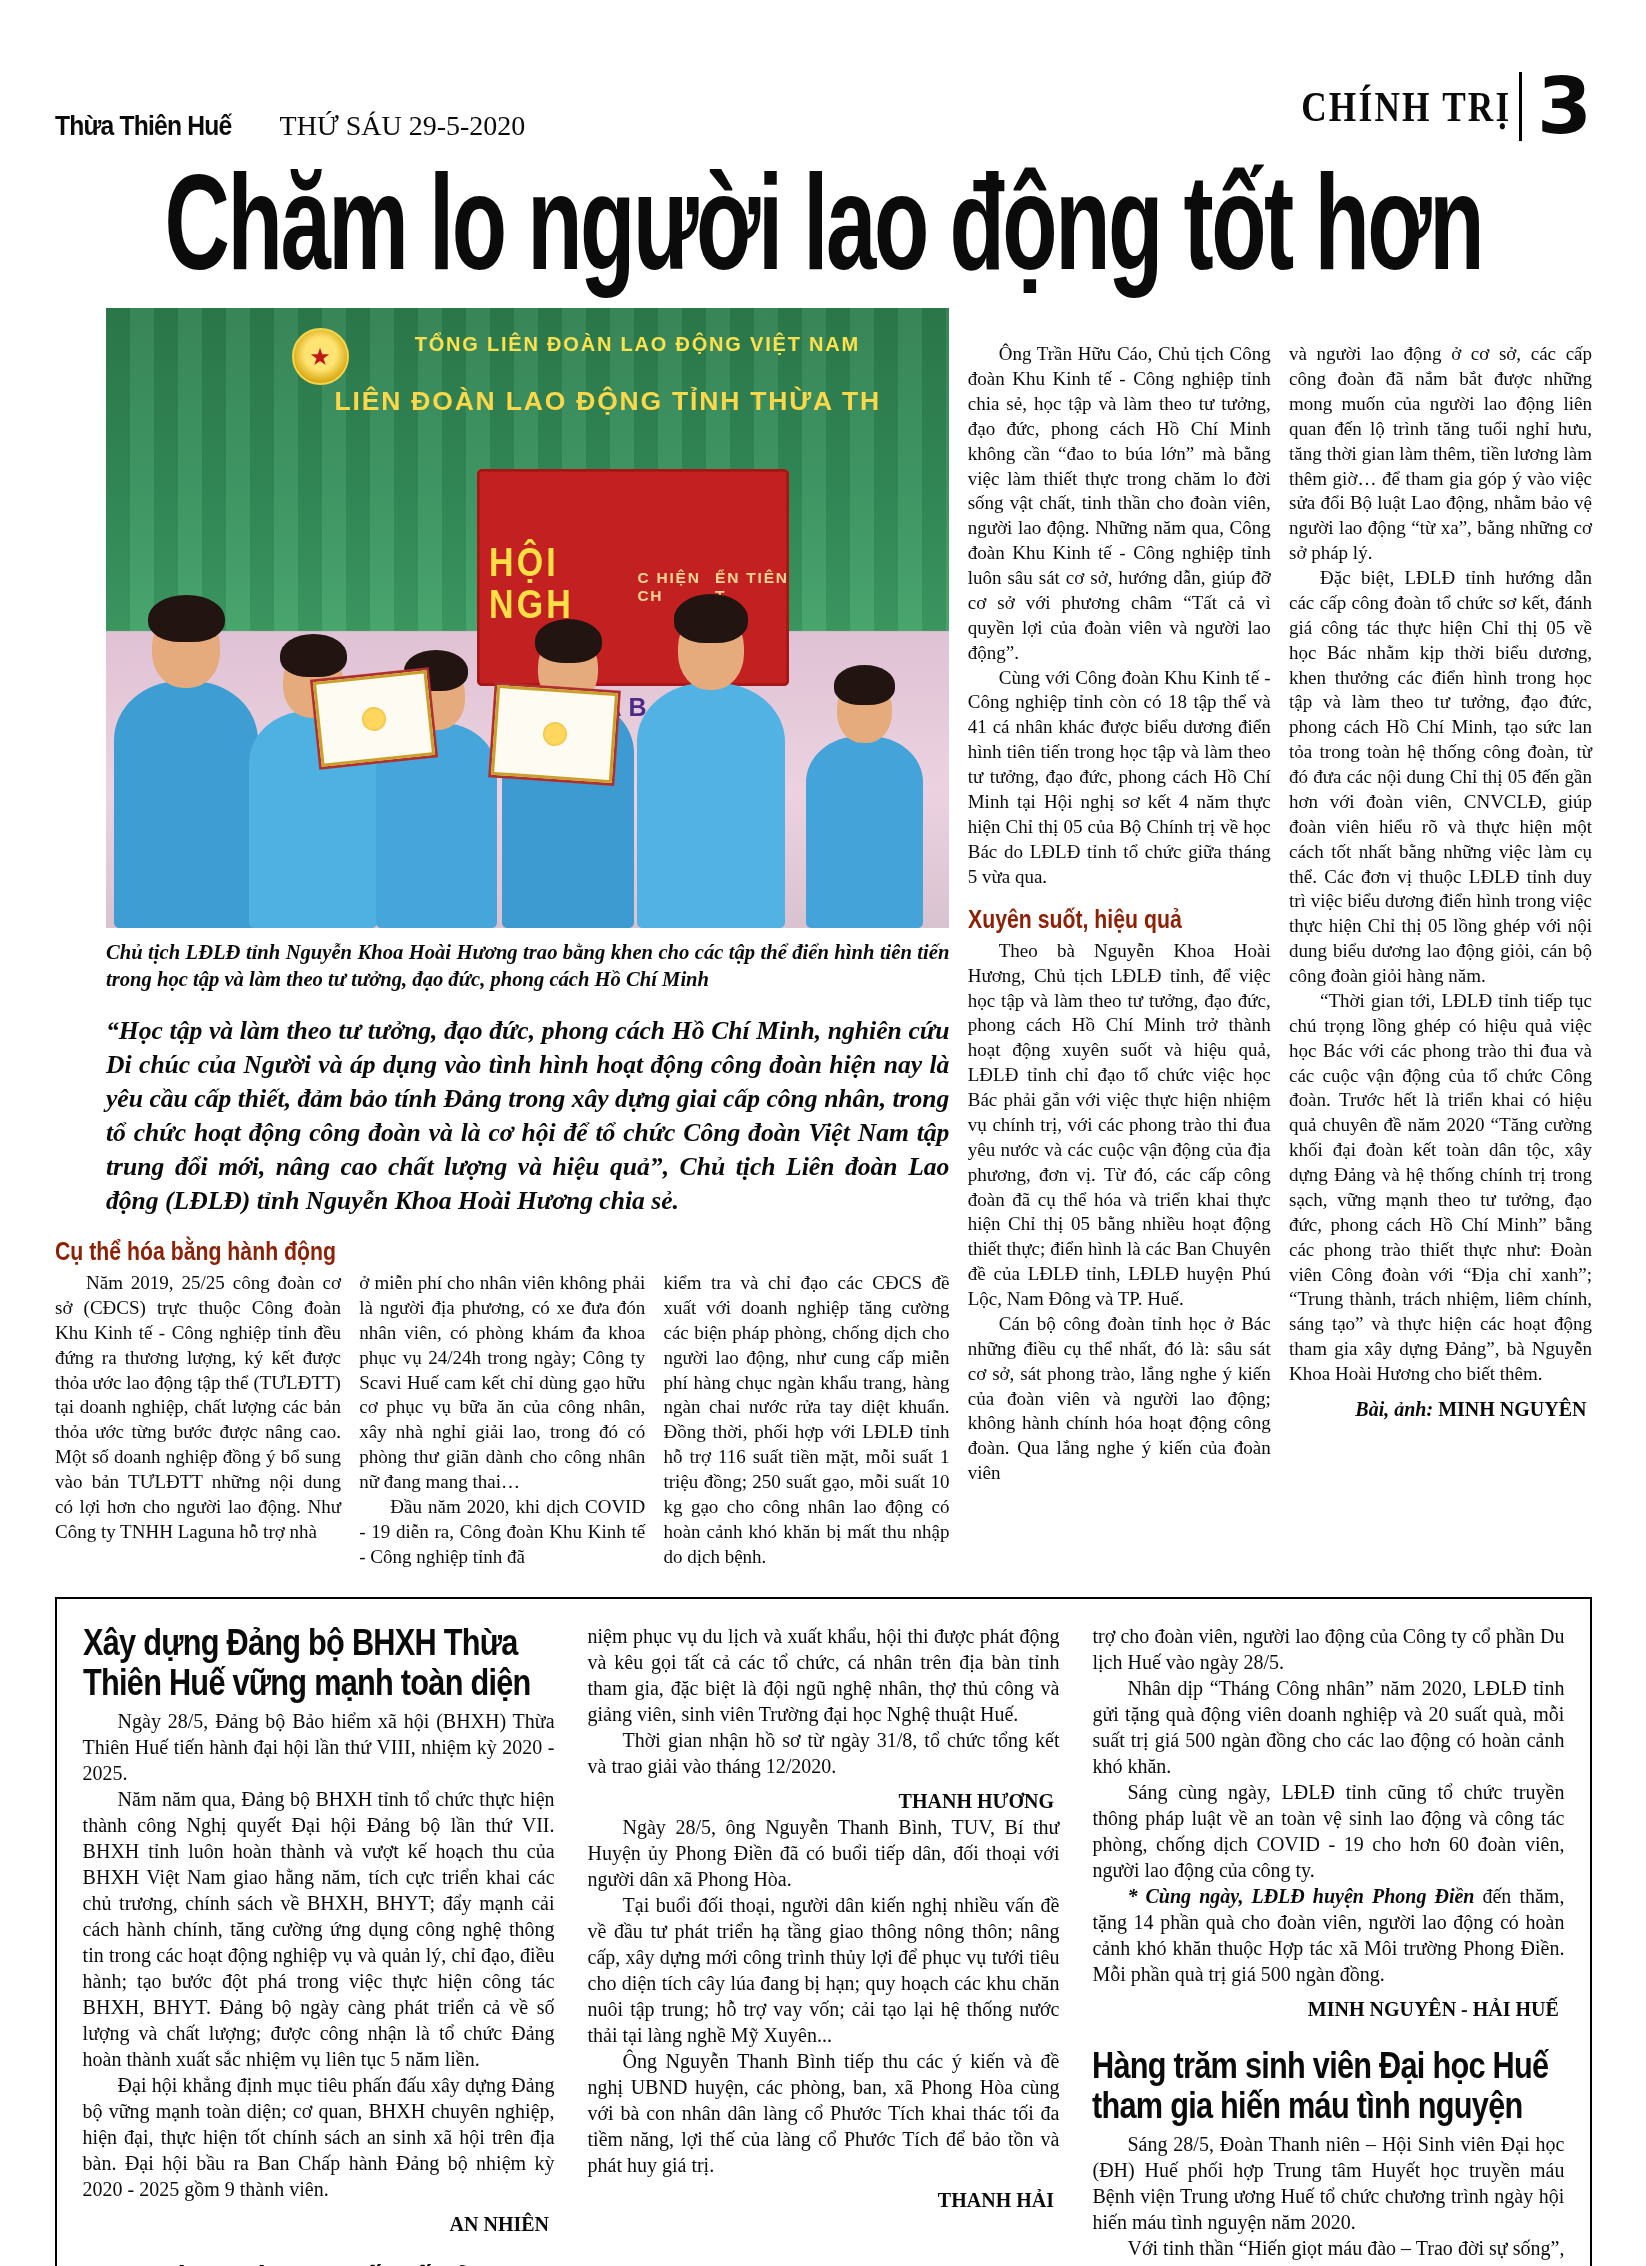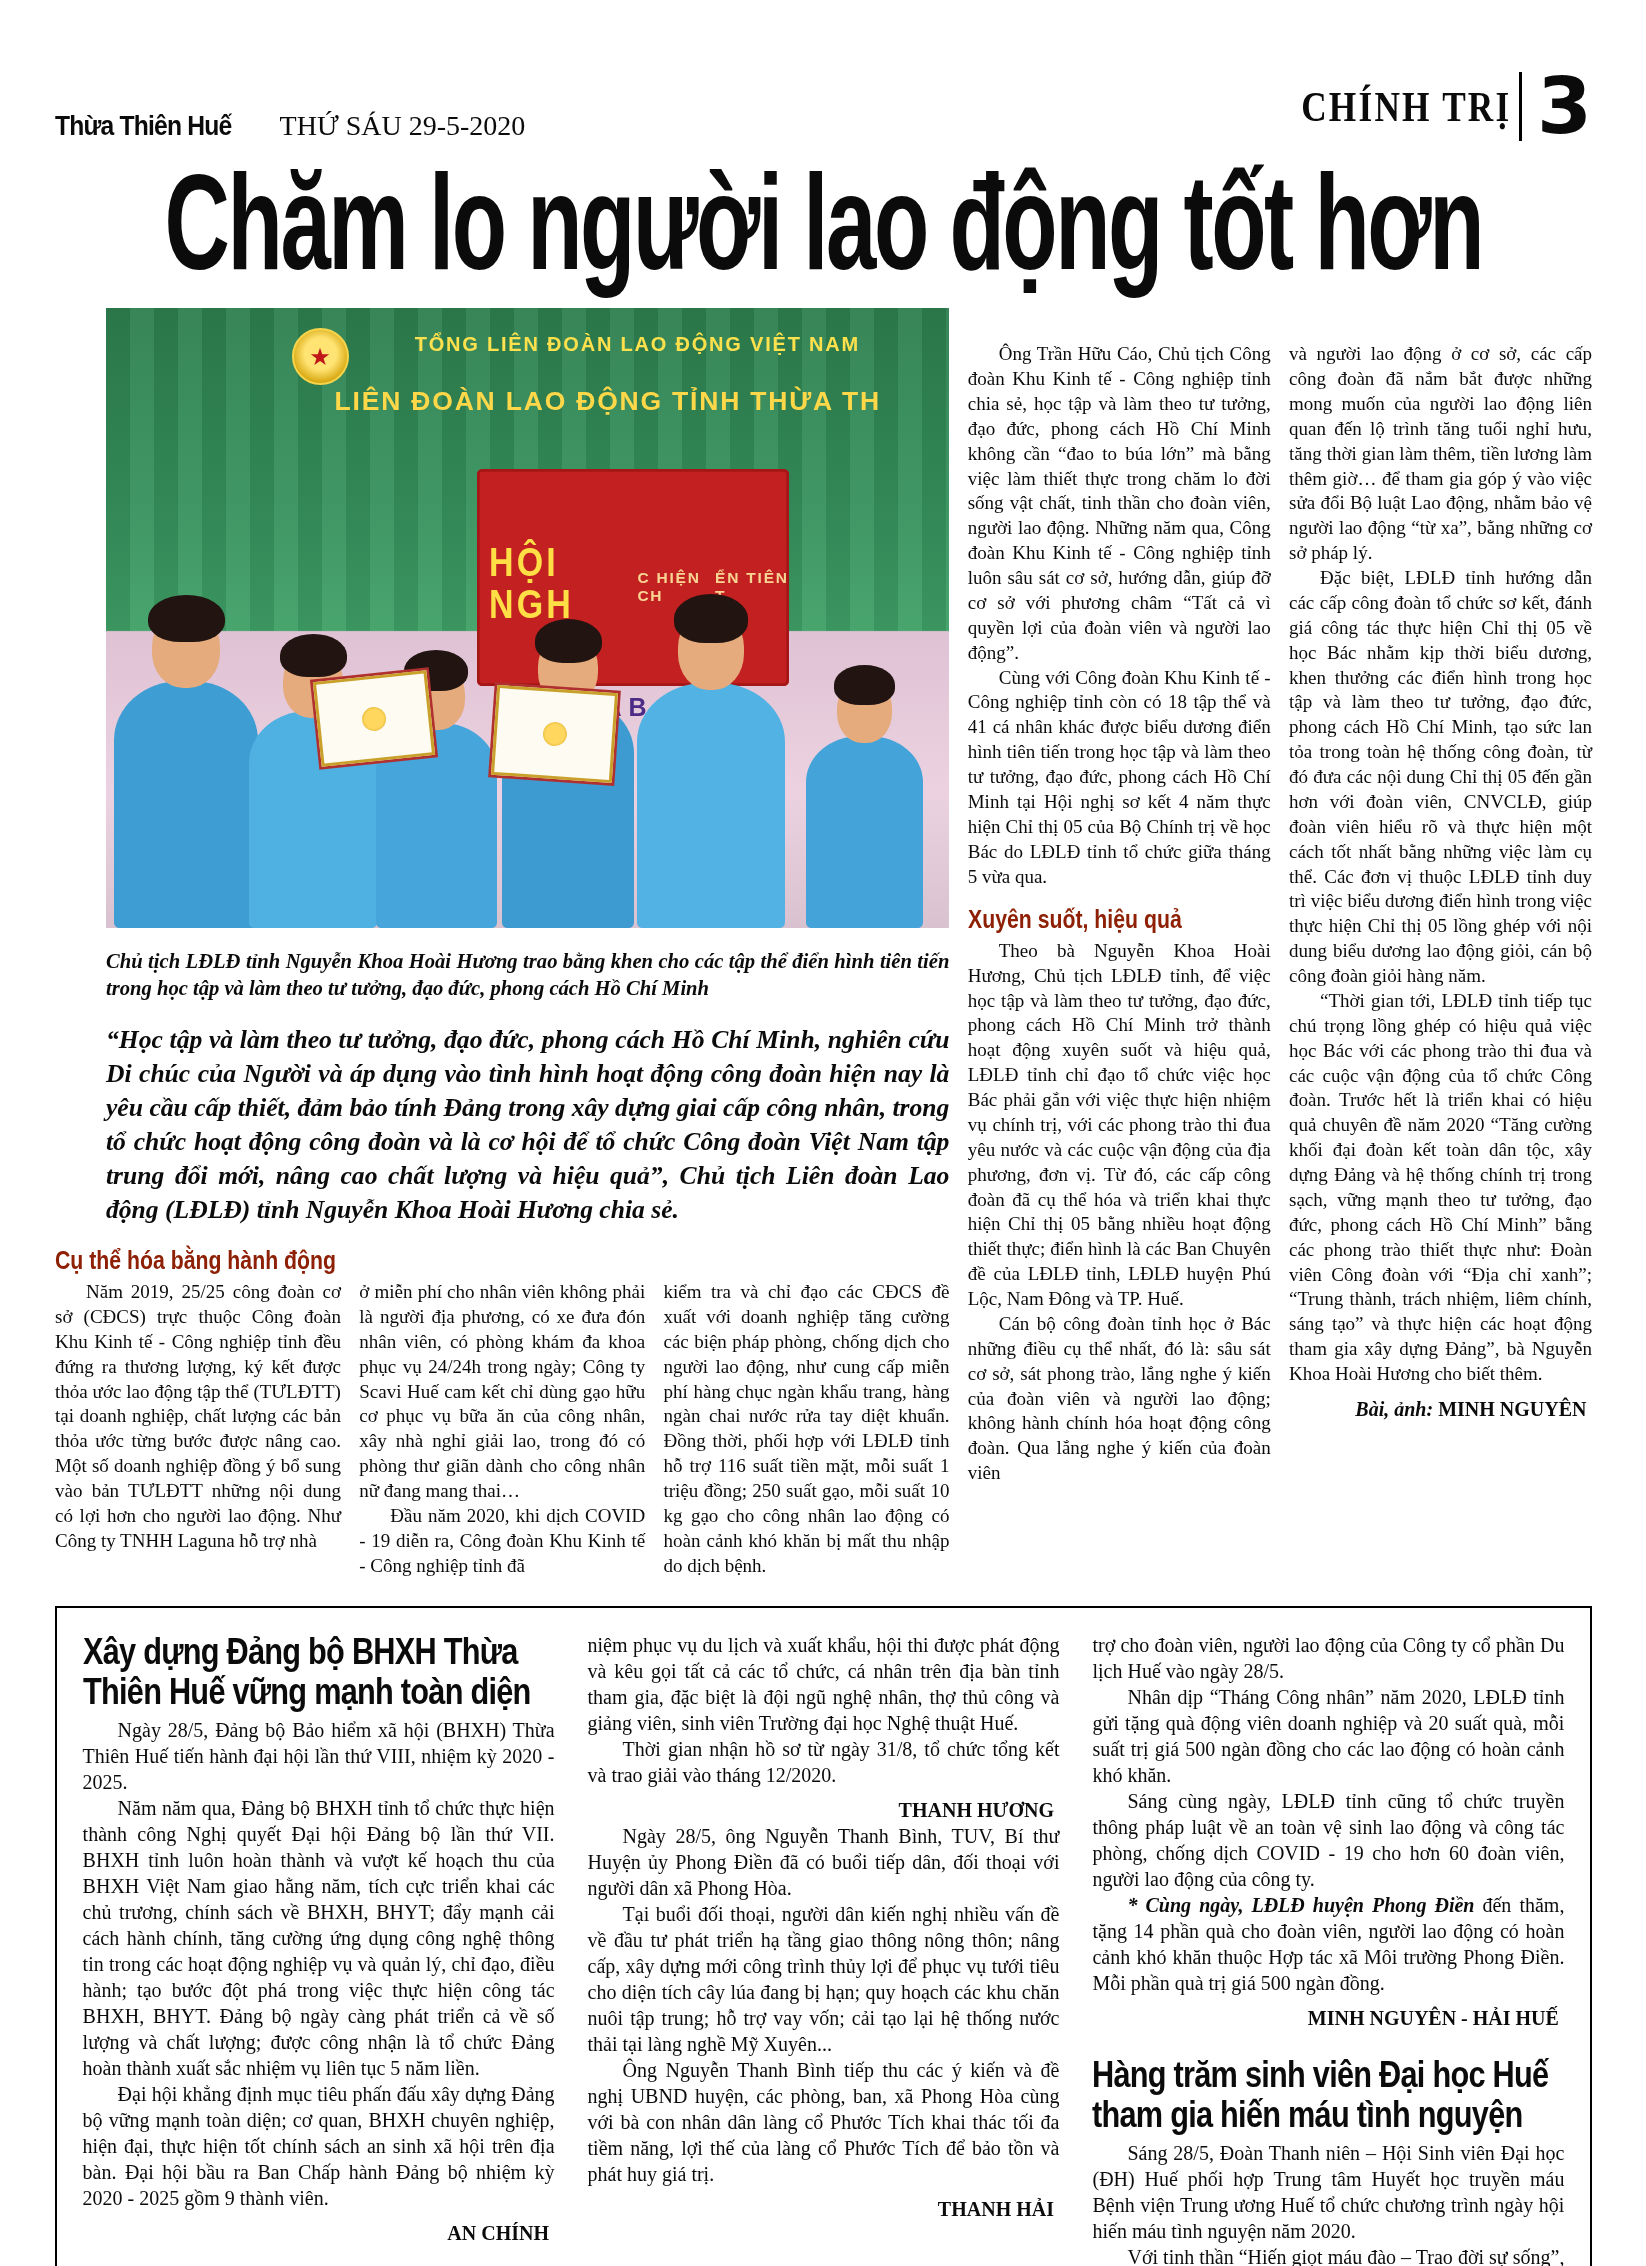--- a/index.html
+++ b/index.html
@@ -60,21 +60,21 @@
   .person{position:absolute;bottom:0;}
   .person .head{position:relative;margin:0 auto;background:#e5ab7d;border-radius:46%;}
   .person .head::before{content:"";position:absolute;left:-6%;right:-6%;top:-22%;height:62%;
     background:#221410;border-radius:50% 50% 42% 42%;}
   .person .torso{margin-top:-7.3px;border-radius:46% 46% 5.5px 5.5px/24% 24% 5.5px 5.5px;}
   .cert{position:absolute;background:#fdfbf2;border:3.7px solid #c8a02a;box-shadow:0 0 0 2.7px #b03030;
     display:flex;align-items:center;justify-content:center;}
   .cert::after{content:"";width:24px;height:24px;border-radius:50%;
     background:radial-gradient(circle,#ffd75e 0 55%,#c89a18 100%);}
   
-  .caption{margin-top:20px;font-size:20.6px;line-height:1.28;font-weight:bold;font-style:italic;text-align:justify;}
+  .caption{margin-top:11px;font-size:20.6px;line-height:1.28;font-weight:bold;font-style:italic;text-align:justify;}
   .lead{margin-top:22px;font-size:25.6px;line-height:1.33;font-weight:bold;font-style:italic;text-align:justify;}
   
   .rhead{margin:20px 0 5.5px 0;}
   .rhead .sx{width:117.6%;transform:scaleX(.85);transform-origin:0 0;
     font-family:"Liberation Sans","DejaVu Sans",sans-serif;font-weight:bold;
     font-size:25px;line-height:1.1;color:#8e2005;white-space:nowrap;}
   .col45 .rhead{margin-top:16.4px;}
   .threecols{display:flex;gap:18.3px;margin-top:3.7px;}
   .threecols > div{flex:1;min-width:0;}
   
@@ -212,21 +212,21 @@
 
     <div class="bcol">
       <div class="bhead">
         <div class="sx">Xây dựng Đảng bộ BHXH Thừa Thiên Huế vững mạnh toàn diện</div>
       </div>
       <div>
           <p class="para">Ngày 28/5, Đảng bộ Bảo hiểm xã hội (BHXH) Thừa Thiên Huế tiến hành đại hội lần thứ VIII, nhiệm kỳ 2020 - 2025.</p>
           <p class="para">Năm năm qua, Đảng bộ BHXH tỉnh tổ chức thực hiện thành công Nghị quyết Đại hội Đảng bộ lần thứ VII. BHXH tỉnh luôn hoàn thành và vượt kế hoạch thu của BHXH Việt Nam giao hằng năm, tích cực triển khai các chủ trương, chính sách về BHXH, BHYT; đẩy mạnh cải cách hành chính, tăng cường ứng dụng công nghệ thông tin trong các hoạt động nghiệp vụ và quản lý, chỉ đạo, điều hành; tạo bước đột phá trong việc thực hiện công tác BHXH, BHYT. Đảng bộ ngày càng phát triển cả về số lượng và chất lượng; được công nhận là tổ chức Đảng hoàn thành xuất sắc nhiệm vụ liên tục 5 năm liền.</p>
           <p class="para">Đại hội khẳng định mục tiêu phấn đấu xây dựng Đảng bộ vững mạnh toàn diện; cơ quan, BHXH chuyên nghiệp, hiện đại, thực hiện tốt chính sách an sinh xã hội trên địa bàn. Đại hội bầu ra Ban Chấp hành Đảng bộ nhiệm kỳ 2020 - 2025 gồm 9 thành viên.</p>
         </div>
-      <div class="byline">AN CHÍNH</div>
+      <div class="byline">AN NHIÊN</div>
 
       <div class="bhead">
         <div class="sx">Phát động hội thi thiết kế sản phẩm thủ công mỹ nghệ năm 2020</div>
       </div>
 
     </div>
 
     <div class="bcol">
       <div>
           <p class="para noindent">niệm phục vụ du lịch và xuất khẩu, hội thi được phát động và kêu gọi tất cả các tổ chức, cá nhân trên địa bàn tỉnh tham gia, đặc biệt là đội ngũ nghệ nhân, thợ thủ công và giảng viên, sinh viên Trường đại học Nghệ thuật Huế.</p>

